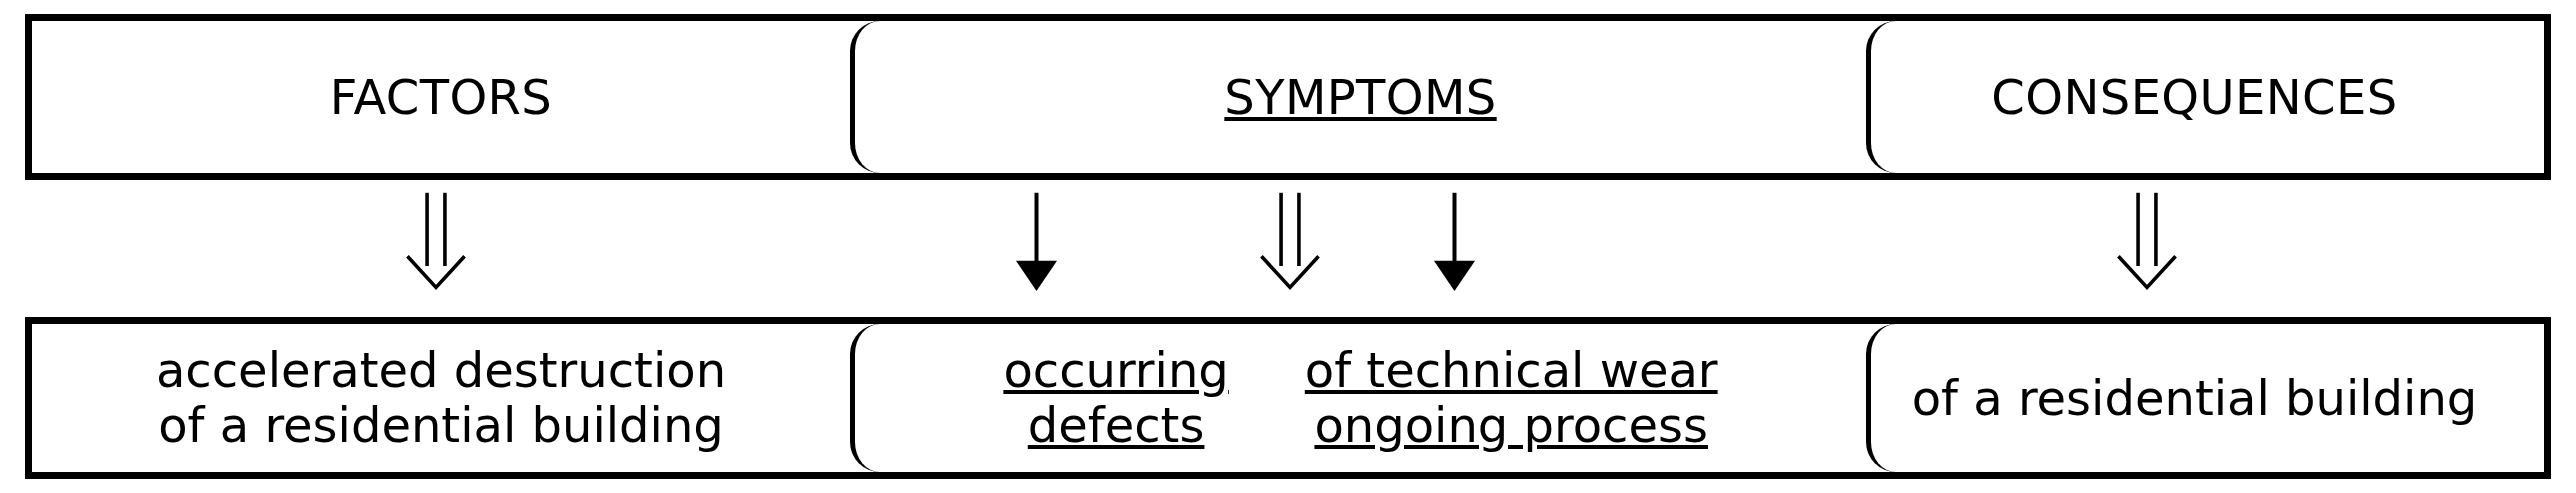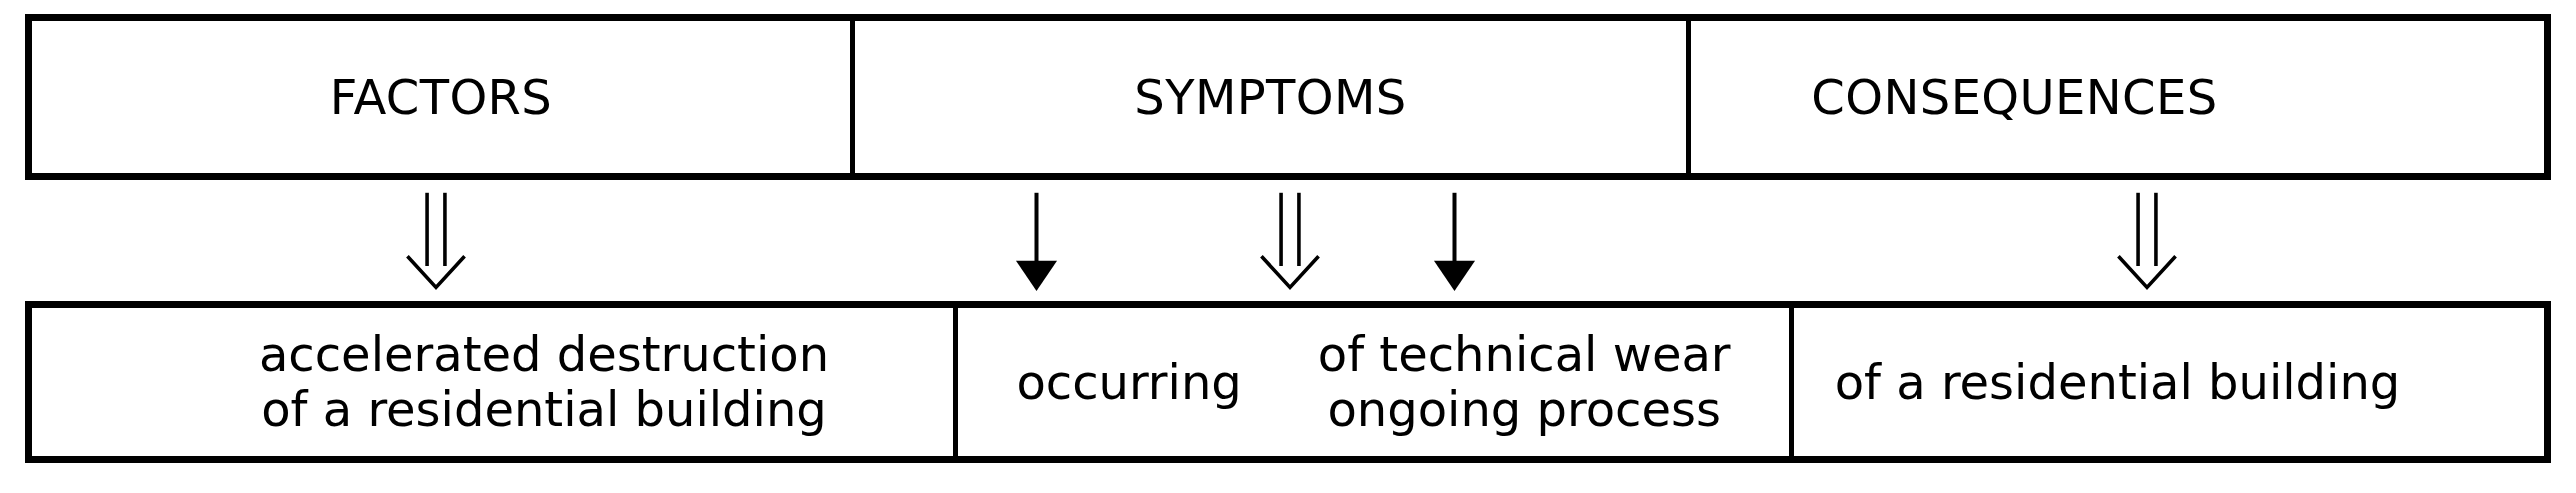--- a/index.html
+++ b/index.html
@@ -19,31 +19,32 @@
   .row {
     position: absolute;
     left: 25px;
     width: 2526px;
     display: flex;
     border: 7.2px solid #000000;
     box-sizing: border-box;
     background: #ffffff;
   }
   .row-top    { top: 14.3px;  height: 166px; }
-  .row-bottom { top: 301px; height: 162px; justify-content: center; }
+  .row-bottom { top: 317px; height: 162px; }
   .cell {
     display: flex;
     align-items: center;
     justify-content: center;
     box-sizing: border-box;
     overflow: hidden;
+    border-radius: 30px;
   }
   .cell + .cell { border-left: 5.4px solid #000000; }
   .c1 { width: 818px; }
-  .c2 { width: 836px; }
+  .c2 { width: 1016px; text-decoration: underline; }
   .c3 { width: 652px; }
   .header-text {
     font-size: 48px;
     letter-spacing: 0.4px;
     white-space: nowrap;
   }
   .body-text {
     font-size: 48px;
     line-height: 55px;
     text-align: center;
@@ -109,20 +110,21 @@
     <div class="cell c1">
       <div class="body-text">
         <div>accelerated destruction</div>
         <div>of a residential building</div>
       </div>
     </div>
     <div class="cell c2">
       <div class="pair">
         <div class="body-text">
           <div>occurring</div>
+          <div>defects</div>
         </div>
         <div class="body-text">
           <div>of technical wear</div>
           <div>ongoing process</div>
         </div>
       </div>
     </div>
     <div class="cell c3">
       <div class="body-text">
         <div>of a residential building</div>

